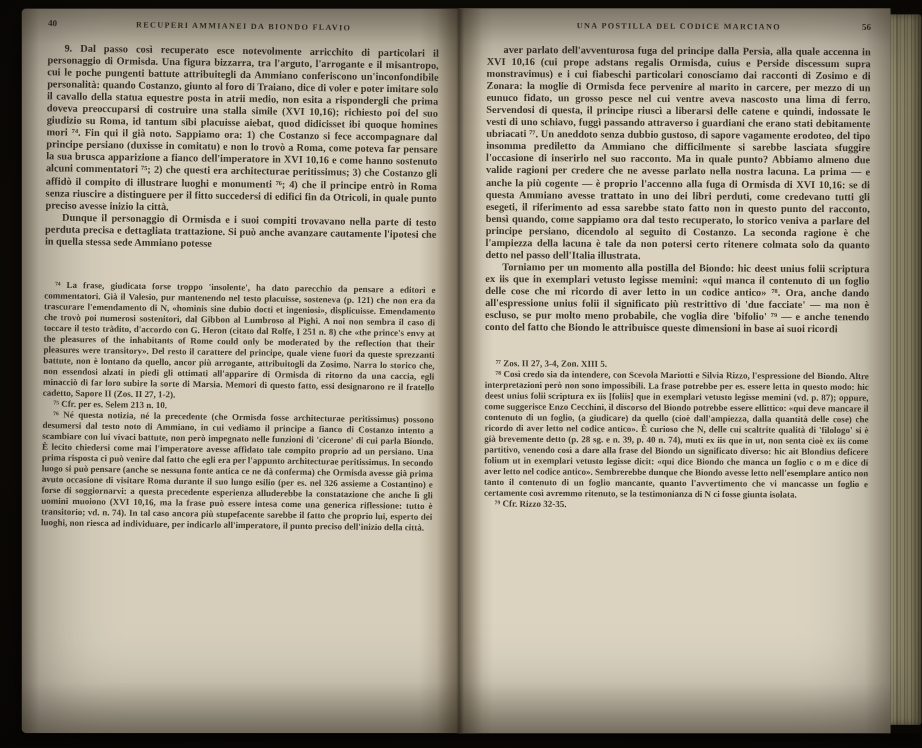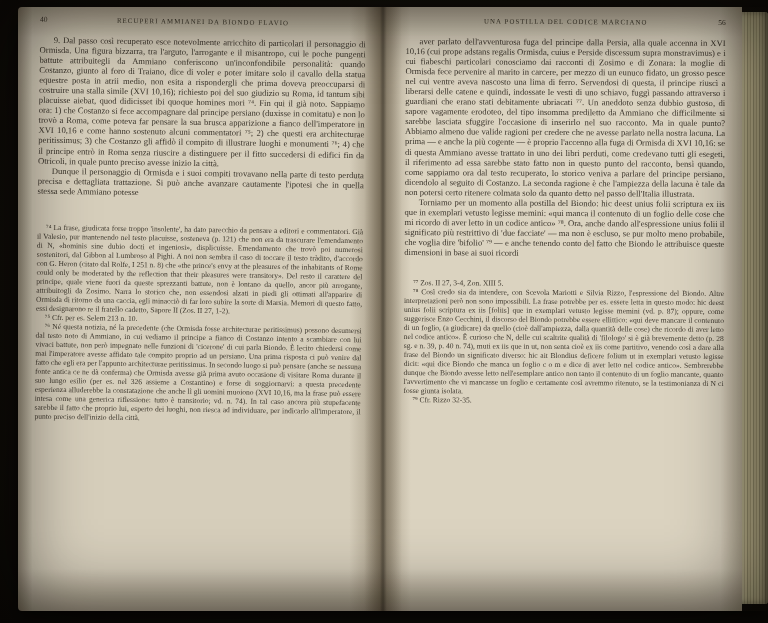--- a/index.html
+++ b/index.html
@@ -6,21 +6,21 @@
   .photo {
     position:relative; width:768px; height:623px; overflow:hidden;
     background: radial-gradient(ellipse at 55% 45%, #1d1810 0%, #120f09 60%, #0a0806 100%);
     font-family: "Liberation Serif", "DejaVu Serif", serif;
   }
   .book {
     position:absolute; left:18px; top:7px; width:750px; height:604px;
     display:flex; border-radius:4px 3px 3px 4px;
     box-shadow: 0 6px 18px rgba(0,0,0,0.8);
   }
-  .page { position:relative; height:100%; overflow:hidden; }
+  .page { position:relative; height:100%; overflow:hidden;font-weight:bold; }
   .page-left {
     width:364px; border-radius:4px 0 0 4px;
     background:
       linear-gradient(90deg, rgba(74,60,40,0.40) 0%, rgba(74,60,40,0) 4%),
       linear-gradient(270deg, rgba(86,70,46,0.42) 0%, rgba(86,70,46,0) 9%),
       linear-gradient(180deg, rgba(96,80,52,0.28) 0%, rgba(0,0,0,0) 5%, rgba(0,0,0,0) 93%, rgba(70,58,38,0.35) 100%),
       #d6cebb;
   }
   .page-right {
     width:360px;

